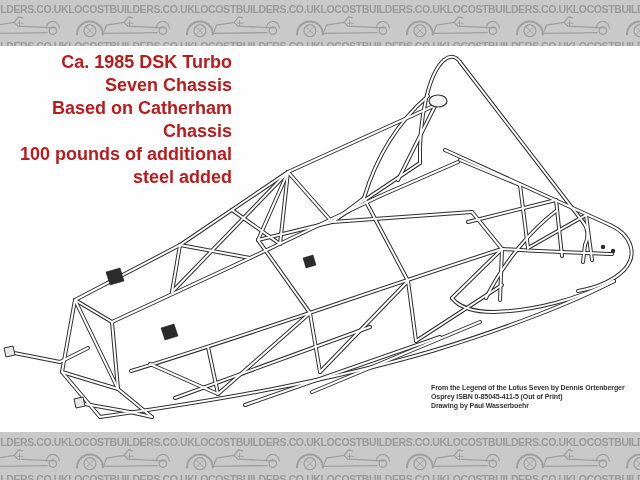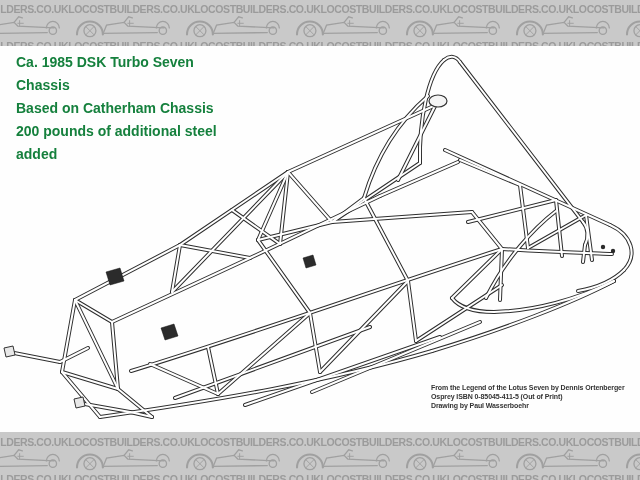--- a/index.html
+++ b/index.html
@@ -16,22 +16,22 @@
   .text-row span{flex:0 0 110px;overflow:visible;}
   .car-row span{flex:0 0 110px;height:24px;}
   .car-row svg{display:block;}
   .off-a{margin-left:-58px;}
   .off-b{margin-left:-40px;}
   .pt3{padding-top:3px;}
   .pt4{padding-top:4px;}
   .mt1{margin-top:1px;}
   
   .title{
-    position:absolute;left:16px;top:51px;width:216px;text-align:left;
-    font-weight:bold;font-size:14px;line-height:23px;color:#15803d;z-index:3;
+    position:absolute;left:16px;top:51px;width:216px;text-align:right;
+    font-weight:bold;font-size:18px;line-height:23px;color:#b91c1c;z-index:3;
   }
   .credits{
     position:absolute;left:431px;top:384px;width:205px;
     font-weight:bold;font-size:7px;line-height:8.8px;color:#333;
     letter-spacing:-0.1px;z-index:3;
   }
   
   .drawing{position:absolute;left:0;top:0;z-index:1;}
   #tubes path{fill:none;stroke:#2e2e2e;stroke-width:4;stroke-linecap:round;stroke-linejoin:round;}
   #tubes-inner path{fill:none;stroke:#ffffff;stroke-width:2;stroke-linecap:round;stroke-linejoin:round;}
@@ -456,21 +456,21 @@
         <span>LOCOSTBUILDERS.CO.UK</span>
         <span>LOCOSTBUILDERS.CO.UK</span>
         <span>LOCOSTBUILDERS.CO.UK</span>
         <span>LOCOSTBUILDERS.CO.UK</span>
       </div>
   </div>
 
   <div class="title">
     <div>Ca. 1985 DSK Turbo Seven Chassis</div>
     <div>Based on Catherham Chassis</div>
-    <div>200 pounds of additional steel added</div>
+    <div>100 pounds of additional steel added</div>
   </div>
 
   <div class="credits">
     <div>From the Legend of the Lotus Seven by Dennis Ortenberger</div>
     <div>Osprey ISBN 0-85045-411-5 (Out of Print)</div>
     <div>Drawing by Paul Wasserboehr</div>
   </div>
 
 </div>
 

